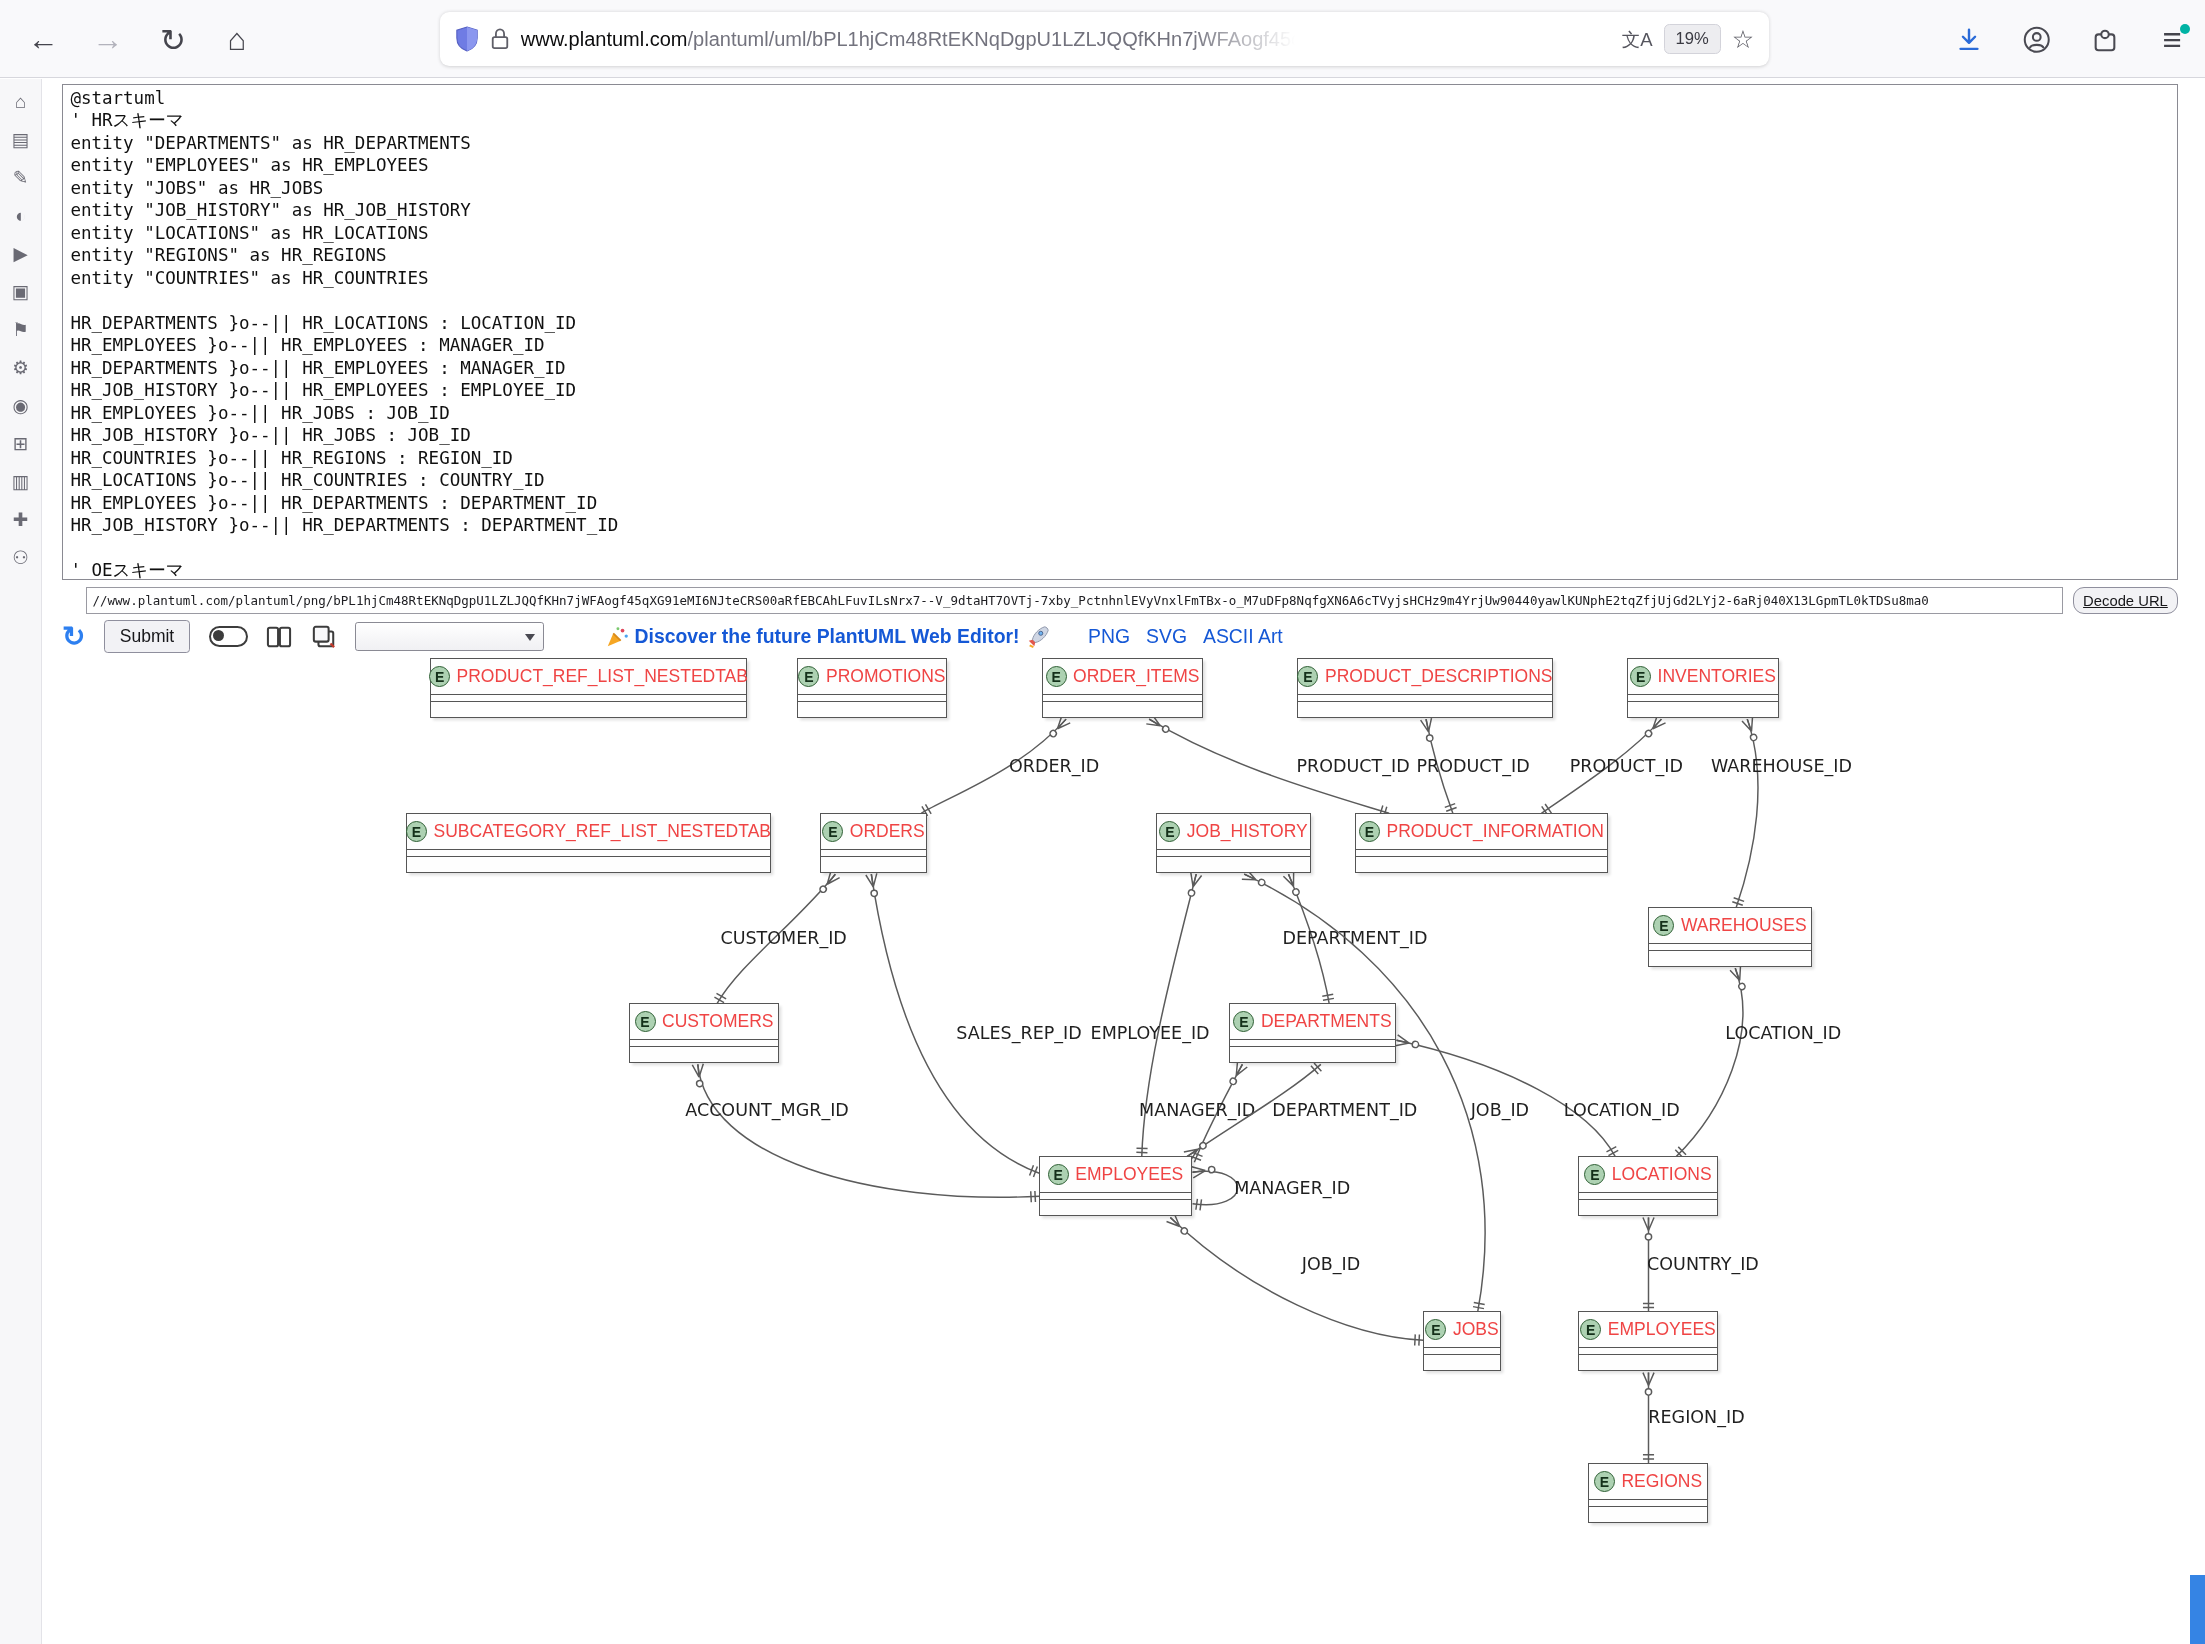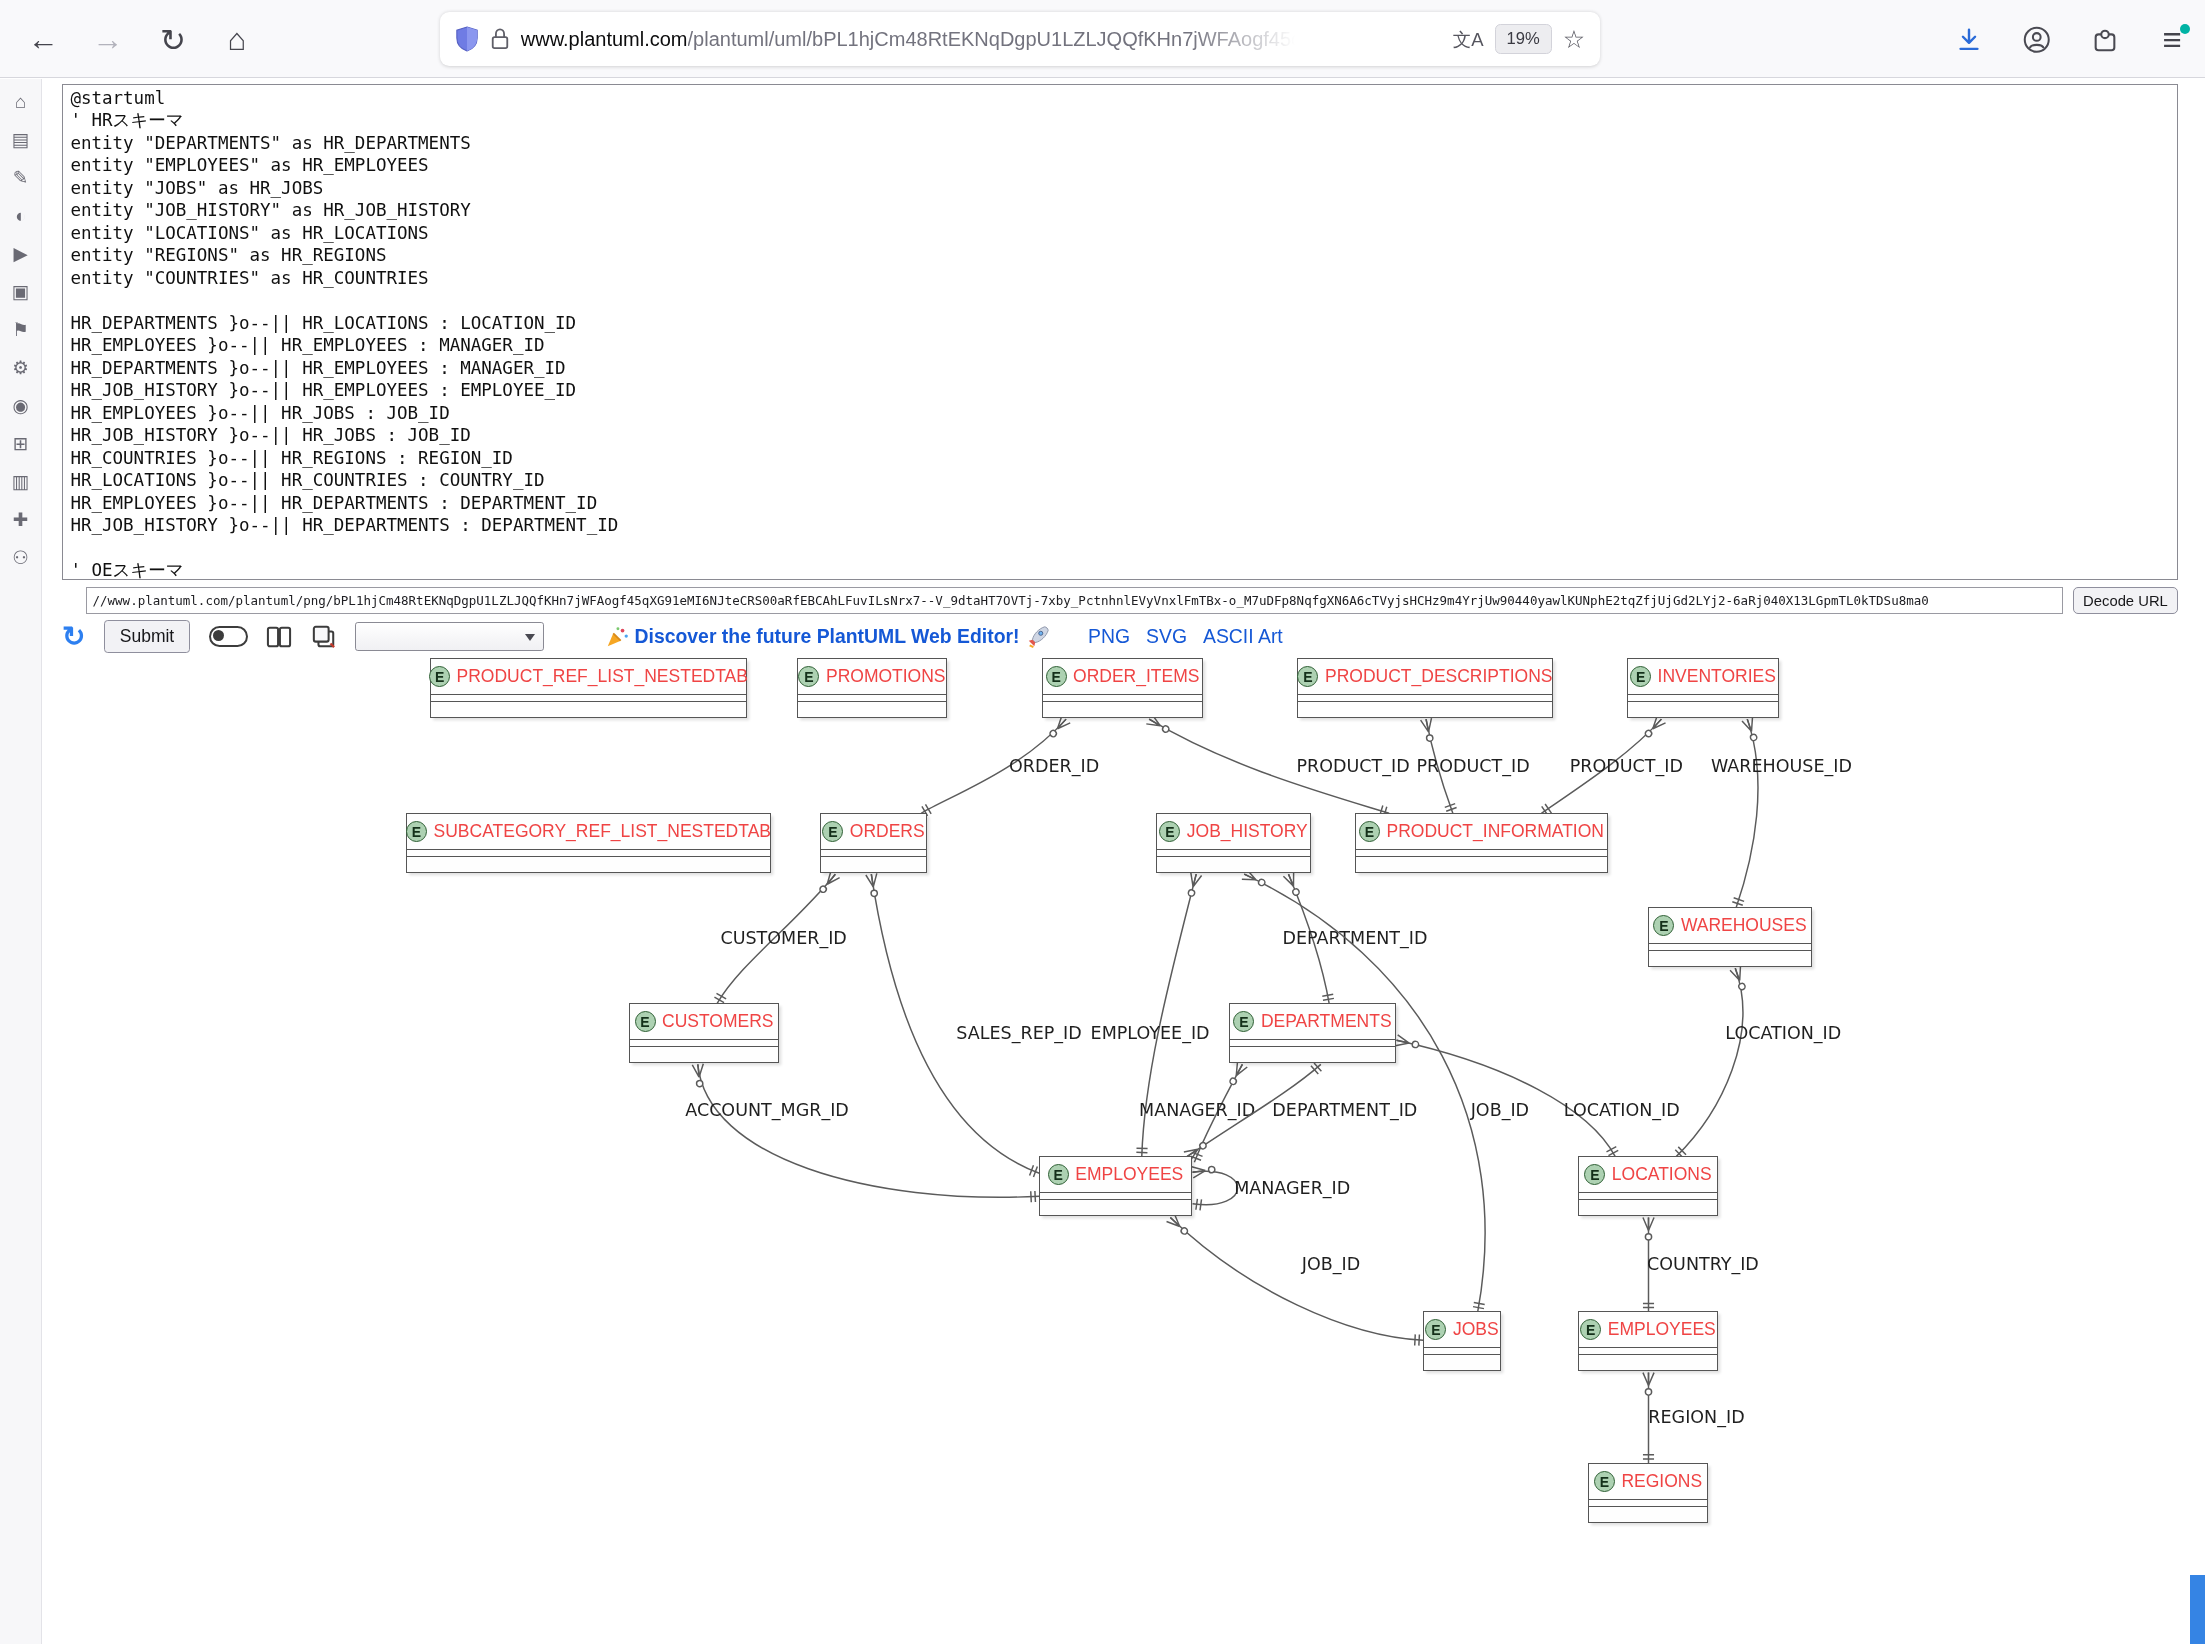--- a/index.html
+++ b/index.html
@@ -3,40 +3,40 @@
 <meta charset="utf-8">
 <style>
   * { margin:0; padding:0; box-sizing:border-box; }
   html,body { width:2206px; height:1645px; }
   body { font-family:"Liberation Sans",sans-serif; background:#ffffff; position:relative; overflow:hidden; color:#1b1b1f; }
 
   
   .chrome { position:absolute; top:0; left:0; width:2206px; height:78px; background:#f9f9fb; border-bottom:0.9px solid #d7d7dd; z-index:10; }
   .nav-btn { position:absolute; top:13px; width:54px; height:54px; display:flex; align-items:center; justify-content:center; font-size:31px; color:#45454d; border-radius:7.4px; }
   .nav-btn.disabled { color:#b3b3bc; }
-  .urlbar { position:absolute; left:440px; top:12px; width:1160px; height:54px; background:#ffffff; border-radius:9.2px; box-shadow:0 0.9px 3.7px rgba(0,0,0,0.16); display:flex; align-items:center; padding:0 14.8px; gap:11px; }
+  .urlbar { position:absolute; left:440px; top:12px; width:1329px; height:54px; background:#ffffff; border-radius:9.2px; box-shadow:0 0.9px 3.7px rgba(0,0,0,0.16); display:flex; align-items:center; padding:0 14.8px; gap:11px; }
   .url-text { font-size:20px; white-space:nowrap; overflow:hidden; flex:1; }
   .url-domain { color:#0c0c0d; }
   .url-path { color:#73737e; -webkit-mask-image:linear-gradient(to right,#000 82%,transparent 99%); mask-image:linear-gradient(to right,#000 82%,transparent 99%); }
   .translate { font-size:18.5px; color:#55555e; }
   .zoom-pill { font-size:16.6px; color:#3a3a42; background:#ededf0; border:0.9px solid #d3d3da; border-radius:5.5px; padding:3.7px 11px; }
   .star { font-size:25px; color:#55555e; line-height:1; }
   .chrome-right-icon { position:absolute; top:16.6px; width:46px; height:46px; display:flex; align-items:center; justify-content:center; border-radius:7.4px; }
   .menu-glyph { font-size:33px; color:#45454d; }
   .menu-dot { position:absolute; top:7.4px; right:5.5px; width:10px; height:10px; border-radius:50%; background:#00b3a4; }
 
   
   .sidebar { position:absolute; left:0; top:79px; width:42px; height:1565px; background:#f7f7f9; border-right:0.9px solid #e3e3e8; display:flex; flex-direction:column; align-items:center; padding-top:11px; gap:14px; z-index:9; }
   .side-ic { width:28px; height:24px; display:flex; align-items:center; justify-content:center; font-size:18.5px; color:#6a6a74; }
 
   
   .code-area { position:absolute; left:62px; top:84px; width:2116px; height:496px; font-family:"DejaVu Sans Mono","Liberation Mono",monospace; font-size:17.5px; line-height:22.5px; color:#101010; background:#fff; border:0.9px solid #8a8a92; padding:1.8px 7.4px; resize:none; white-space:pre; overflow:hidden; }
   .decode-row { position:absolute; left:62px; top:587px; width:2116px; height:27px; display:flex;padding-left:24px; }
   .decode-input { flex:1; font-family:"DejaVu Sans Mono","Liberation Mono",monospace; font-size:12.5px; color:#202024; border:0.9px solid #9a9aa2; padding:0 5.5px; white-space:nowrap; overflow:hidden; }
-  .decode-btn { font-size:14.8px; padding:0 9.2px; margin-left:10px; border:0.9px solid #8f8f9d; border-radius:5px; background:#f2f2f5; color:#17171a; white-space:nowrap; }
+  .decode-btn { font-size:14.8px; padding:0 9.2px; margin-left:10px; border:0.9px solid #8f8f9d; border-radius:11px; background:#f2f2f5; color:#17171a; white-space:nowrap;text-decoration:underline; }
 
   
   .toolbar { position:absolute; left:62px; top:617px; width:2116px; height:39px; display:flex; align-items:center; gap:18.5px; }
   .refresh-ic { font-size:28px; font-weight:bold; color:#2d7ff0; line-height:1; }
   .submit-btn { font-size:17.5px; padding:4.6px 14.8px; border:0.9px solid #8f8f9d; border-radius:3.7px; background:#f2f2f5; color:#17171a; }
   .toggle-ic { width:39px; height:21px; border:2.8px solid #3c3c3c; border-radius:12px; position:relative; }
   .toggle-ic::after { content:""; position:absolute; left:2.8px; top:2.3px; width:11px; height:11px; border-radius:50%; background:#3c3c3c; }
   .select-wrap { position:relative; width:189px; height:29.5px; }
   .select-wrap select { width:100%; height:100%; border:0.9px solid #8a8a94; border-radius:2.8px; background:linear-gradient(#ffffff,#f0f0f3); appearance:none; -webkit-appearance:none; padding:0 7.4px; }
   .select-wrap::after { content:""; position:absolute; right:9.2px; top:12px; border-left:5.5px solid transparent; border-right:5.5px solid transparent; border-top:7.4px solid #4a4a52; pointer-events:none; }

